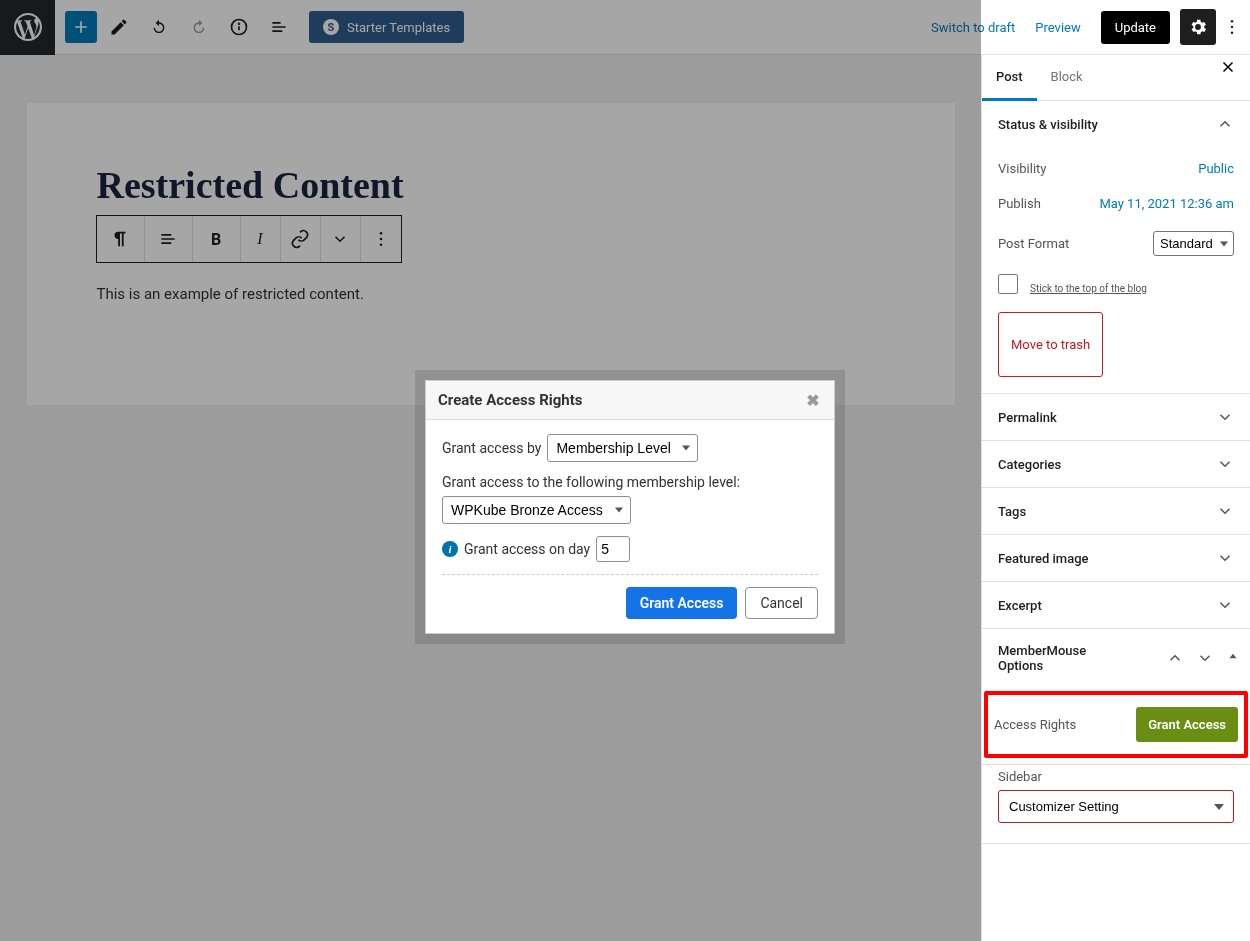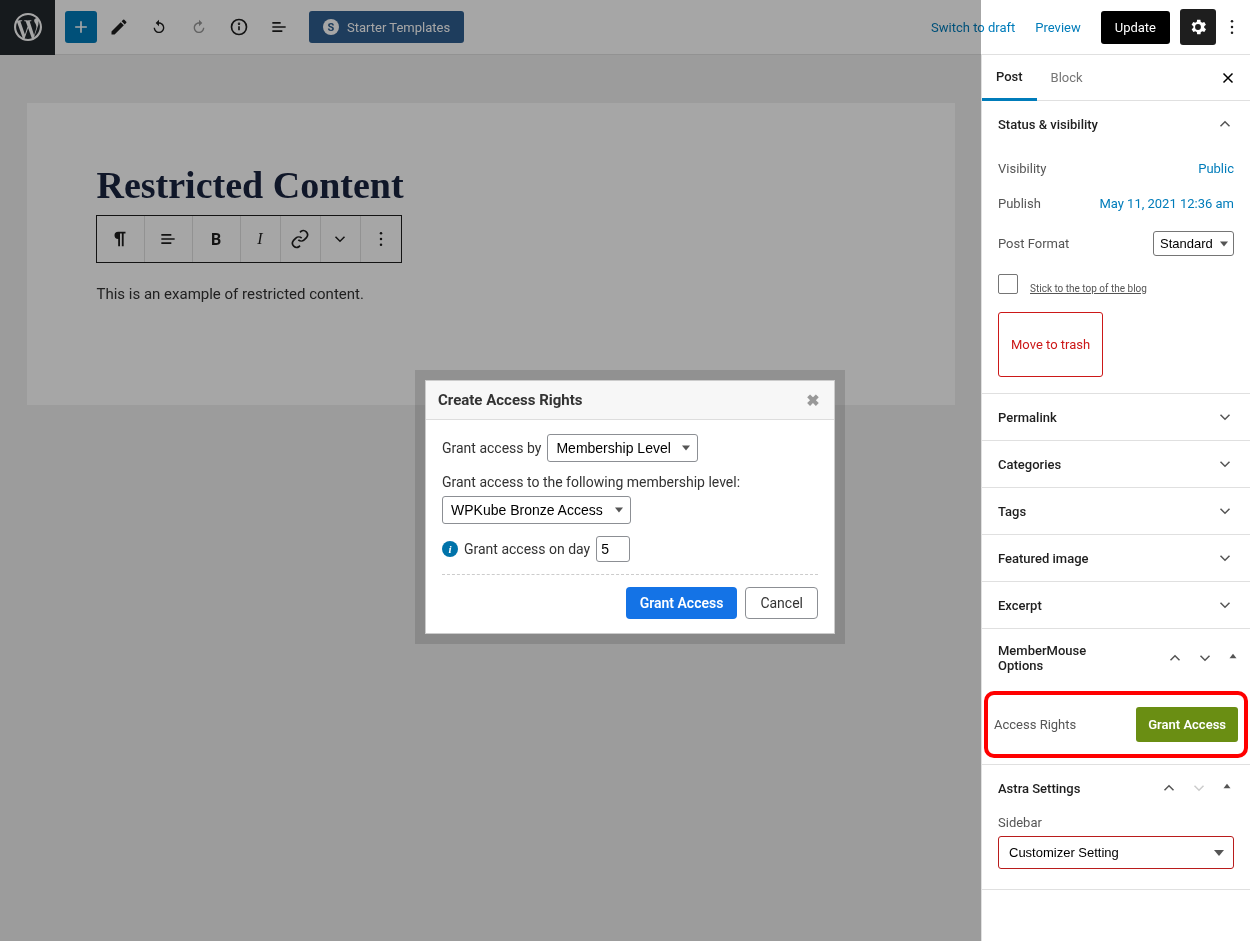--- a/index.html
+++ b/index.html
@@ -30,39 +30,39 @@
     .canvas { background: #fff; width: 928px; margin: 0 auto; min-height: 302px; padding: 60px 70px 90px; }
     .post-title { font-family: Georgia, serif; font-size: 38px; font-weight: 700; color: #1a2440; margin-bottom: 8px; }
     .block-toolbar { display: inline-flex; border: 1px solid #1e1e1e; background: #fff; margin-bottom: 22px; margin-left: -1px; }
     .block-toolbar .bt { width: 48px; height: 46px; display: flex; align-items: center; justify-content: center; border-right: 1px solid #e0e0e0; color: #1e1e1e; }
     .block-toolbar .bt:last-child { border-right: none; }
     .block-toolbar .bt.narrow { width: 40px; }
     .para-text { font-size: 15px; color: #333; }
 
     
     .sidebar { width: 269px; background: #fff; border-left: 1px solid #e0e0e0; overflow-y: auto; position: relative; z-index: 10; }
-    .tabs { display: flex; border-bottom: 1px solid #e0e0e0; align-items: center; }
+    .tabs { display: flex; border-bottom: 1px solid #e0e0e0; }
     .tab { padding: 14px 14px; font-size: 13px; color: #757575; }
     .tab.active { color: #1e1e1e; font-weight: 500; border-bottom: 3px solid #007cba; margin-bottom: -1px; }
     .tab-close { margin-left: auto; margin-right: 10px; width: 24px; height: 24px; display: flex; align-items: center; justify-content: center; }
     .panel { border-bottom: 1px solid #e0e0e0; }
     .panel-head { display: flex; align-items: center; justify-content: space-between; padding: 14px 16px; font-size: 13px; font-weight: 500; color: #1e1e1e; }
     .panel-head .chev { color: #555; }
     .panel-body { padding: 4px 16px 16px; font-size: 13px; color: #555; }
     .row { display: flex; justify-content: space-between; align-items: center; padding: 10px 0; font-size: 13px; }
     .row .val { color: #007cba; }
     .row select { font-size: 13px; padding: 4px 20px 4px 6px; border: 1px solid #757575; border-radius: 3px; background: #fff; appearance: none; }
     .select-wrap { position: relative; display: inline-block; }
     .select-wrap::after { content: ""; position: absolute; right: 6px; top: 50%; width: 0; height: 0; border-left: 4px solid transparent; border-right: 4px solid transparent; border-top: 5px solid #555; transform: translateY(-50%); pointer-events: none; }
     .checkbox-row { display: flex; align-items: flex-end; gap: 12px; padding: 8px 0; font-size: 10px; text-decoration: underline; }
     .cb { width: 20px; height: 20px; border: 1px solid #757575; border-radius: 2px; }
     .trash-btn { border: 1px solid #cc1818; color: #cc1818; padding: 24px 12px; font-size: 13px; border-radius: 3px; margin-top: 10px; display: inline-block; }
     .mm-panel .panel-head { padding-right: 10px; }
     .mm-icons { display: flex; gap: 12px; color: #555; }
-    .access-row { padding: 12px 6px; display: flex; align-items: center; justify-content: space-between; border: 4px solid #ff0000; margin: 4px 2px 6px; border-radius: 10px; }
+    .access-row { padding: 12px 6px; display: flex; align-items: center; justify-content: space-between; border: 4px solid #ff0000; margin: 4px 2px 6px; border-radius: 2px; }
     .access-row .lbl { font-size: 13px; color: #555; }
     .grant-btn-green { background: #6a8e13; color: #fff; padding: 10px 12px; font-size: 13px; font-weight: 600; border-radius: 3px; }
     .astra-panel .panel-body { padding-bottom: 20px; }
     .full-select { width: 100%; padding: 8px 28px 8px 10px; border: 1px solid #b91c1c; border-radius: 3px; font-size: 13px; background: #fff; appearance: none; }
     .full-select-wrap { position: relative; margin-top: 6px; }
     .full-select-wrap::after { content: ""; position: absolute; right: 10px; top: 50%; width: 0; height: 0; border-left: 5px solid transparent; border-right: 5px solid transparent; border-top: 6px solid #555; transform: translateY(-50%); pointer-events: none; }
     .sub-label { font-size: 13px; color: #555; }
 
     
     .modal-backdrop { position: absolute; top: 370px; left: 415px; width: 430px; z-index: 20; background: rgba(0,0,0,0.12); padding: 10px; }
@@ -305,40 +305,20 @@
             </span>
         </span>
       </div>
       <div class="access-row">
         <span class="lbl">Access Rights</span>
         <span class="grant-btn-green">Grant Access</span>
       </div>
     </div>
 
     <div class="panel astra-panel">
-      <div class="panel-head">
-        <span>Astra Settings</span>
-        <span class="mm-icons">
-          <span>
-              <svg viewBox="0 0 24 24" width="18" height="18" fill="none" stroke="currentColor" stroke-width="2">
-                <path d="M6 15l6-6 6 6"></path>
-              </svg>
-            </span>
-          <span style="color:#ccc">
-              <svg viewBox="0 0 24 24" width="18" height="18" fill="none" stroke="currentColor" stroke-width="2">
-                <path d="M6 9l6 6 6-6"></path>
-              </svg>
-            </span>
-          <span>
-              <svg viewBox="0 0 24 24" width="14" height="14" fill="currentColor">
-                <path d="M12 8l6 8H6z"></path>
-              </svg>
-            </span>
-        </span>
-      </div>
       <div class="panel-body">
         <div class="sub-label">Sidebar</div>
         <div class="full-select-wrap">
           <select class="full-select"><option>Customizer Setting</option></select>
         </div>
       </div>
     </div>
   </div>
 </div>
 

